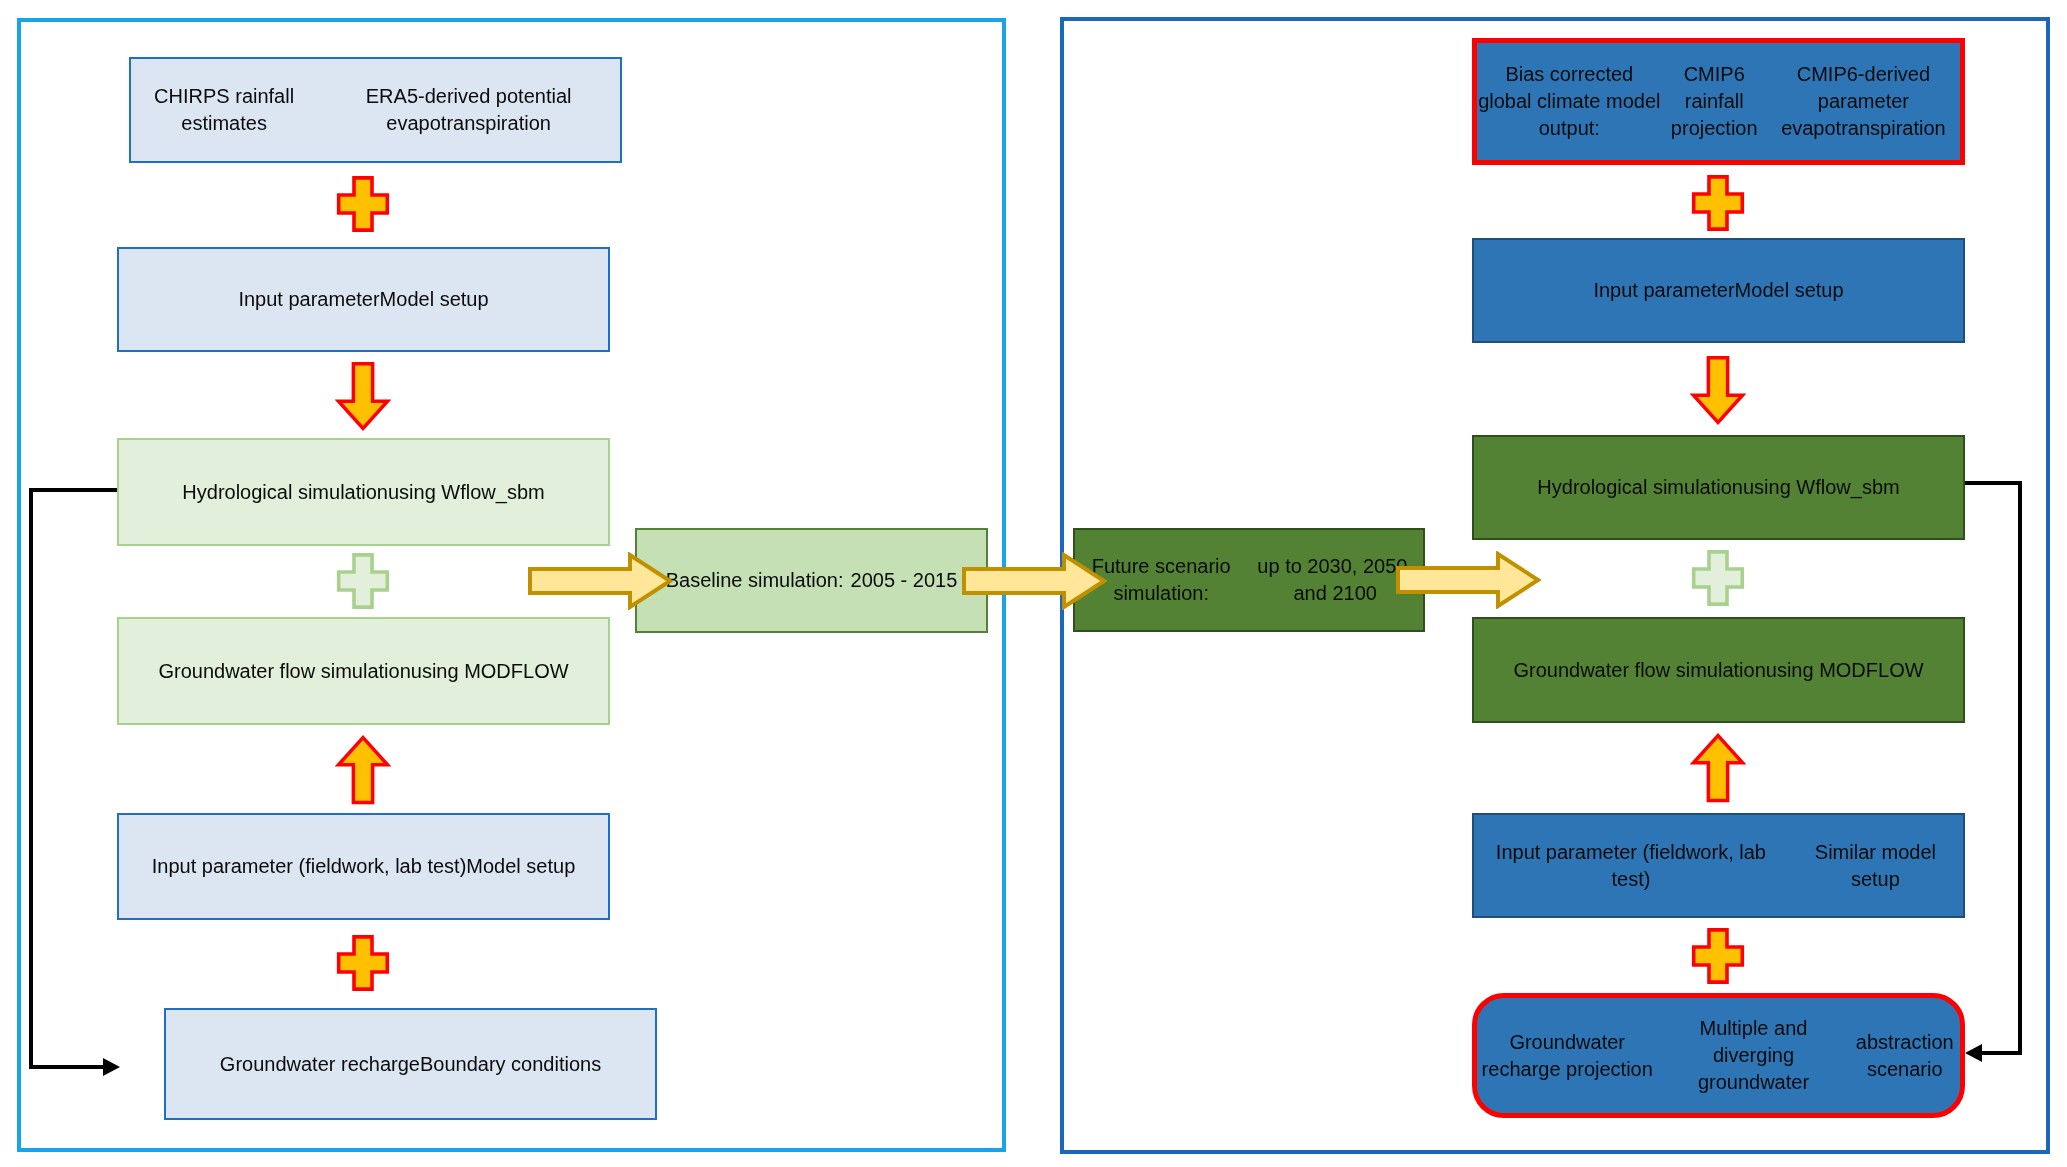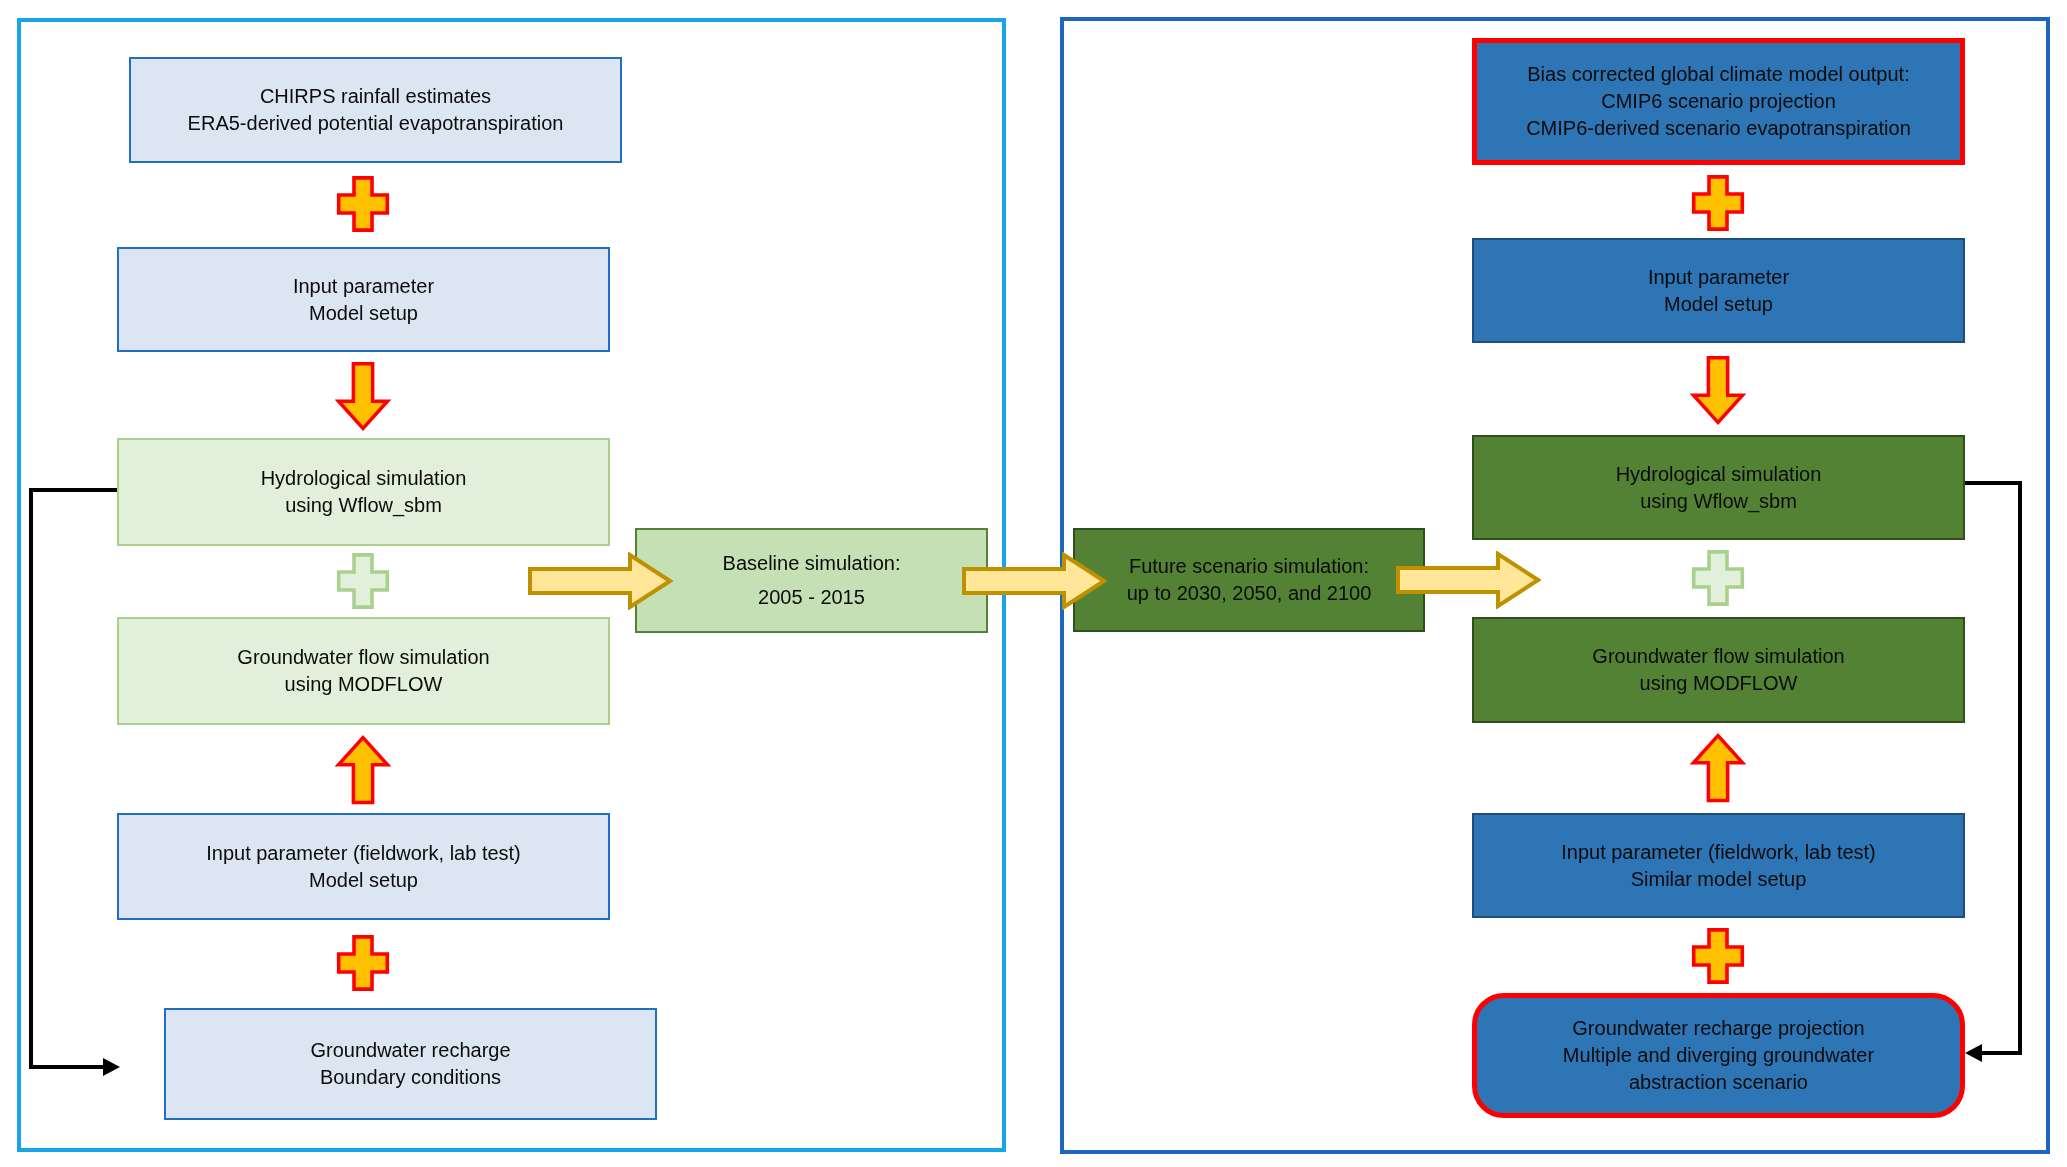--- a/index.html
+++ b/index.html
@@ -5,21 +5,21 @@
   html,body{margin:0;padding:0;background:#ffffff;}
   .stage{
     position:relative;width:2067px;height:1167px;background:#ffffff;
     font-family:"Liberation Sans",sans-serif;color:#0b0b0b;overflow:hidden;
   }
   .panel{position:absolute;background:transparent;}
   .panel.left{left:17px;top:18px;width:981px;height:1126px;border:4px solid #18a4e8;}
   .panel.right{left:1060px;top:17px;width:982px;height:1129px;border:4px solid #1b67be;}
 
   .box{
-    position:absolute;display:flex;flex-direction:column;justify-content:center;
+    position:absolute;display:flex;justify-content:center;
     align-items:center;text-align:center;font-size:20px;line-height:27px;
     box-sizing:border-box;
   }
   .lightblue{background:#dce6f2;border:2px solid #1f6fc4;}
   .lightgreen{background:#e2efda;border:2px solid #a9d18e;}
   .midgreen{background:#c5e0b4;border:2px solid #538135;gap:7px;}
   .darkgreen{background:#548235;border:2px solid #2f4f1b;}
   .blue{background:#2e75b6;border:2px solid #1f4e79;}
   .redborder{border:5px solid #ff0000;}
 
@@ -69,22 +69,22 @@
     <span>2005 - 2015</span>
   </div>
 
   <div class="box darkgreen" style="left:1073px;top:528px;width:352px;height:104px;">
     <span>Future scenario simulation:</span>
     <span>up to 2030, 2050, and 2100</span>
   </div>
 
   <div class="box blue redborder" style="left:1472px;top:38px;width:493px;height:127px;">
     <span>Bias corrected global climate model output:</span>
-    <span>CMIP6 scenario projection</span>
-    <span>CMIP6-derived scenario evapotranspiration</span>
+    <span>CMIP6 rainfall projection</span>
+    <span>CMIP6-derived parameter evapotranspiration</span>
   </div>
 
   <div class="box blue" style="left:1472px;top:238px;width:493px;height:105px;">
     <span>Input parameter</span>
     <span>Model setup</span>
   </div>
 
   <div class="box darkgreen" style="left:1472px;top:435px;width:493px;height:105px;">
     <span>Hydrological simulation</span>
     <span>using Wflow_sbm</span>

